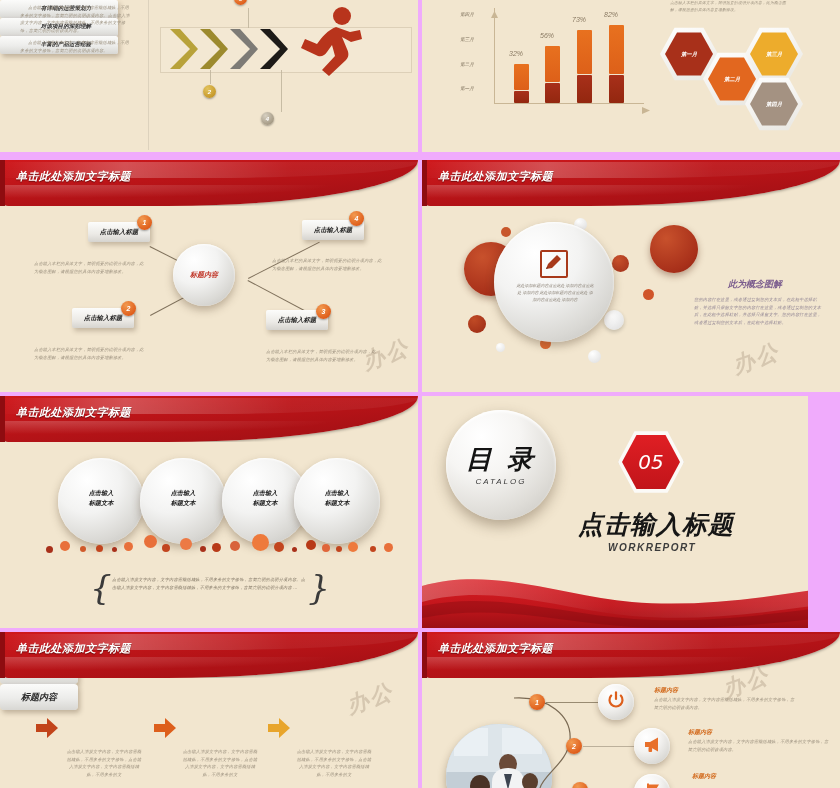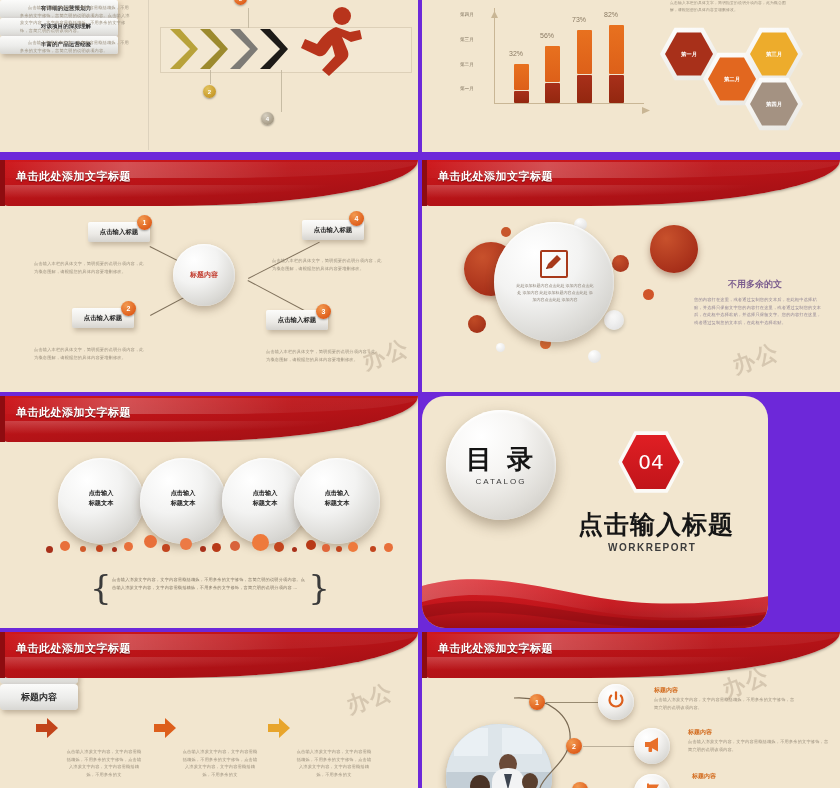--- a/index.html
+++ b/index.html
@@ -4,21 +4,22 @@
 <style>
   html,body{margin:0;padding:0;}
   body{
     width:840px;height:788px;
     background:#ffffff;
     font-family:"Liberation Sans","DejaVu Sans",sans-serif;
     overflow:hidden;
   }
   .grid{
     position:relative;width:840px;height:788px;
-    background:#6d28d9;
+    background:#f0abfc;
+    font-style:italic;
   }
   .slide{
     position:absolute;overflow:hidden;
     background:#f2e6cf;
     box-sizing:border-box;
   }
   
   .hdr{position:absolute;left:0;top:0;width:100%;height:46px;overflow:hidden;}
   .hdr .ribbon{
     position:absolute;left:0;top:0;width:100%;height:46px;
@@ -379,21 +380,21 @@
         <path d="M4 17 L6 12 L15 3 L19 7 L10 16 Z" fill="#a8391a"></path>
         <path d="M4 17 L6 16 L5 15 Z" fill="#5b2310"></path>
       </svg>
     </div>
     <div style="position:absolute;left:94px;top:122px;width:78px;text-align:center;
                 font-size:4px;line-height:7px;color:#8b8276;">此处添加标题内容点击此处
 添加内容点击此处 添加内容
 此处添加标题内容点击此处
 添加内容点击此处 添加内容</div>
 
-    <div class="cn" style="position:absolute;left:306px;top:118px;font-size:9px;font-weight:bold;color:#7b5d8e;">不用多余的文</div>
+    <div class="cn" style="position:absolute;left:306px;top:118px;font-size:9px;font-weight:bold;color:#7b5d8e;">此为概念图解</div>
     <div class="ph" style="position:absolute;left:272px;top:136px;width:128px;color:#8b7f90;">您的内容打在这里，或者通过复制您的文本后，在此框中选择粘贴，并选择只保留文字您的内容打在这里，或者通过复制您的文本后，在此框中选择粘贴，并选择只保留文字。您的内容打在这里，或者通过复制您的文本后，在此框中选择粘贴。</div>
 
     <div class="wm" style="right:60px;bottom:18px;">办公</div>
   </div>
 
   <div class="slide" id="s5" style="left:0;top:396px;width:418px;height:232px;">
     <div class="hdr">
       <div class="ribbon"></div>
       <div class="sheen"></div>
       <div class="leftbar"></div>
@@ -449,30 +450,30 @@
       <div class="dot" style="left:344px;top:11px;width:9px;height:9px;background:#e8703a;"></div>
     </div>
 
     <div style="position:absolute;left:90px;top:178px;width:240px;">
       <div style="position:absolute;left:0;top:-4px;font-size:34px;color:#3a3a3a;font-family:'DejaVu Serif',serif;line-height:34px;">{</div>
       <div style="position:absolute;right:0;top:-4px;font-size:34px;color:#3a3a3a;font-family:'DejaVu Serif',serif;line-height:34px;">}</div>
       <div class="ph" style="margin:2px 22px 0 22px;color:#7f7463;">点击输入澎蒙文字内容，文字内容需概括精炼，不用多余的文字修饰，言简意明的说明分项内容。点击输入澎蒙文字内容，文字内容需概括精炼，不用多余的文字修饰，言简意明的说明分项内容 …</div>
     </div>
   </div>
 
-  <div class="slide" id="s6" style="left:422px;top:396px;width:346px;height:232px;border-radius:23px;">
+  <div class="slide" id="s6" style="left:422px;top:396px;width:386px;height:232px;">
     <div class="catalog-circ" style="left:24px;top:14px;width:110px;height:110px;">
       <div class="cn" style="font-size:26px;font-weight:bold;color:#141414;letter-spacing:3px;line-height:30px;">目 录</div>
       <div style="font-size:8px;letter-spacing:2px;color:#3a3a3a;margin-top:3px;">CATALOG</div>
     </div>
 
     <div class="hex02wrap" style="left:196px;top:34px;width:66px;height:64px;">
       <div class="hex02shell"></div>
       <div class="hex02">
-        <span>04</span>
+        <span>05</span>
       </div>
     </div>
 
     <div class="cn" style="position:absolute;left:156px;top:112px;font-size:25px;font-weight:bold;color:#161616;letter-spacing:1px;">点击输入标题</div>
     <div style="position:absolute;left:186px;top:146px;font-size:10px;letter-spacing:1.5px;color:#3c3c3c;font-weight:bold;">WORKREPORT</div>
 
     <div class="redcloth">
       <svg width="418" height="66" viewBox="0 0 418 66" preserveAspectRatio="none" style="display:block;">
         <defs>
           <linearGradient id="cl1" x1="0" y1="0" x2="0" y2="1">

